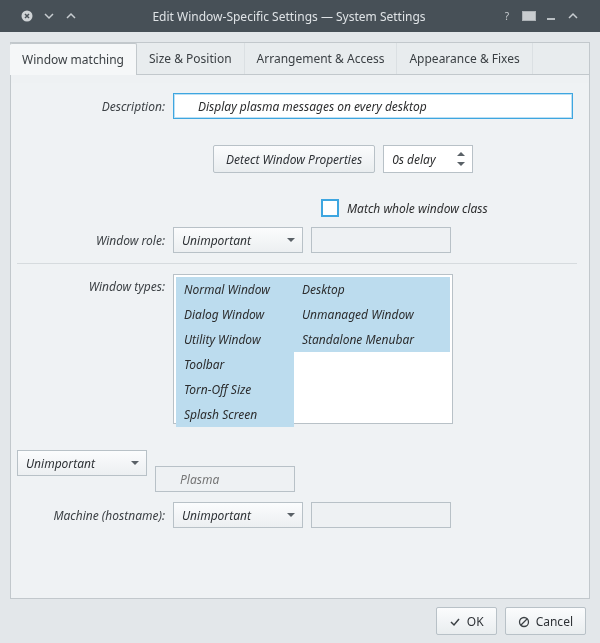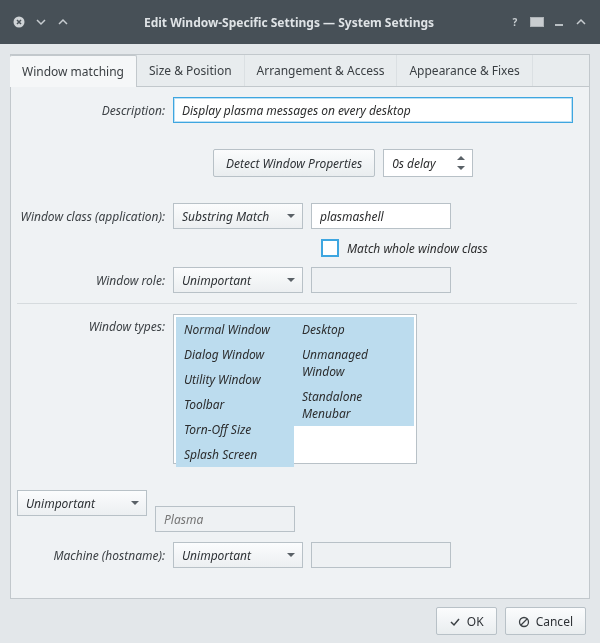--- a/index.html
+++ b/index.html
@@ -8,31 +8,31 @@
     font-size: 12px;
     background: #f0f0f0;
     width: 600px;
     height: 643px;
     overflow: hidden;
     color: #2c2d2e;
   }
   
   .window { width: 600px; height: 643px; background: #e3e7ea; display: flex; flex-direction: column; }
   .titlebar {
-    height: 44px; background: #475057; color: #d2d6d9;
-    display: flex; align-items: center; padding: 0 12px; font-size: 12px; font-weight: bold;
+    height: 32px; background: #475057; color: #d2d6d9;
+    display: flex; align-items: center; padding: 0 20px; font-size: 12px;
   }
   .tb-left, .tb-right { display: flex; gap: 8px; align-items: center; }
   .tb-title { flex: 1; text-align: center; color: #dfe3e6; }
   .tb-icon { width: 14px; height: 14px; display: inline-flex; align-items: center; justify-content: center; color: #c7ccd0; }
   .tb-icon svg { width: 12px; height: 12px; }
   .tb-rect { width: 14px; height: 10px; background: #c9cdd0; border:1px solid #aeb3b7; }
   
   .content { flex: 1; padding: 10px 10px 8px 10px; display: flex; flex-direction: column; }
-  .panel { flex: 1; border: 1px solid #c2c8cc; background: #eef1f3; display: flex; flex-direction: column; }
+  .panel { flex: 1; border: 1px solid #c2c8cc; background: #eef1f3; display: flex; flex-direction: column; gap: 8px; }
   
   .tabs { display: flex; border-bottom: 1px solid #c2c8cc; background: #e8ecee; }
   .tab {
     padding: 7px 12px; font-size: 12px; color: #3a3f43; border-right: 1px solid #dbe0e3;
     cursor: pointer;
   }
   .tab.active {
     background: #f5f7f8;
     border-top: 1px solid #c2c8cc;
     border-left: 1px solid #c2c8cc;
@@ -42,21 +42,21 @@
     border-radius: 2px 2px 0 0;
   }
   .tab:first-child.active { border-left: none; margin-left: -1px; }
   .tabpage { flex: 1; background: #eff2f4; padding: 10px 12px 10px 6px; }
 
   .row { display: flex; align-items: center; margin-bottom: 10px; font-style: italic; }
   .rowlabel { width: 156px; text-align: right; padding-right: 8px; color: #3c4145; }
   .rowbody { flex: 1; display: flex; gap: 8px; align-items: center; }
 
   .textinput {
-    height: 26px; border: 1px solid #b8c1c7; background: #fff; padding: 0 8px;
+    height: 26px; border: 1px solid #b8c1c7; background: #fff; padding: 0 24px;
     font: inherit; color: #2c2d2e; width: 100%;
   }
   .textinput.focus { border: 1px solid #3ea6e0; box-shadow: 0 0 0 1px rgba(62,166,224,.35) inset; }
   .textinput.disabled { background: #eef1f3; color: #9aa2a8; }
   .button {
     height: 28px; border: 1px solid #b8c1c7; background: linear-gradient(#fbfcfd,#e9edef);
     padding: 0 12px; font: inherit; color: #2e3236; cursor: pointer; border-radius: 2px;
     display: inline-flex; align-items: center; gap: 6px;
   }
   .combo {
@@ -75,21 +75,21 @@
   .spin .arrows { position: absolute; right: 4px; top: 2px; bottom: 2px; width: 14px; display: flex; flex-direction: column; justify-content: space-between; }
   .spin .arrow { width: 0; height: 0; border: 4px solid transparent; margin: 0 auto; }
   .spin .up { border-bottom-color: #5a6167; }
   .spin .down { border-top-color: #5a6167; }
   .checkbox { width: 18px; height: 18px; border: 2px solid #3ea6e0; background: #fff; display: inline-flex; align-items: center; justify-content: center; }
   .checkrow { display: flex; align-items: center; gap: 8px; }
 
   .sep { border: none; border-top: 1px solid #d6dbde; margin: 6px 0 10px 0; }
 
   .listbox {
-    border: 1px solid #b8c1c7; background: #fff; height: 150px; width: 244px;
+    border: 1px solid #b8c1c7; background: #fff; height: 150px; width: 280px;
     display: flex; padding: 2px;
   }
   .listcol { display: flex; flex-direction: column; }
   .listcol.c1 { width: 118px; }
   .listcol.c2 { flex: 1; }
   .listitem {
     padding: 4px 8px; font-size: 12px; color: #2c2d2e; cursor: pointer;
   }
   .listitem.sel { background: #bcdcee; }
 
@@ -172,29 +172,20 @@
             <div class="spin">
               <span>0s delay</span>
               <span class="arrows">
                 <span class="arrow up"></span>
                 <span class="arrow down"></span>
               </span>
             </div>
           </div>
         </div>
 
-        <div class="row">
-          <div class="rowlabel">Window class (application):</div>
-          <div class="rowbody">
-            <div class="combo" style="min-width:130px">
-              <span>Substring Match</span>
-            </div>
-            <input class="textinput" style="width: 140px;" value="plasmashell">
-          </div>
-        </div>
         <div class="row">
           <div class="rowlabel"></div>
           <div class="rowbody" style="padding-left:148px">
             <div class="checkrow">
               <span class="checkbox"></span>
               <span>Match whole window class</span>
             </div>
           </div>
         </div>
 

